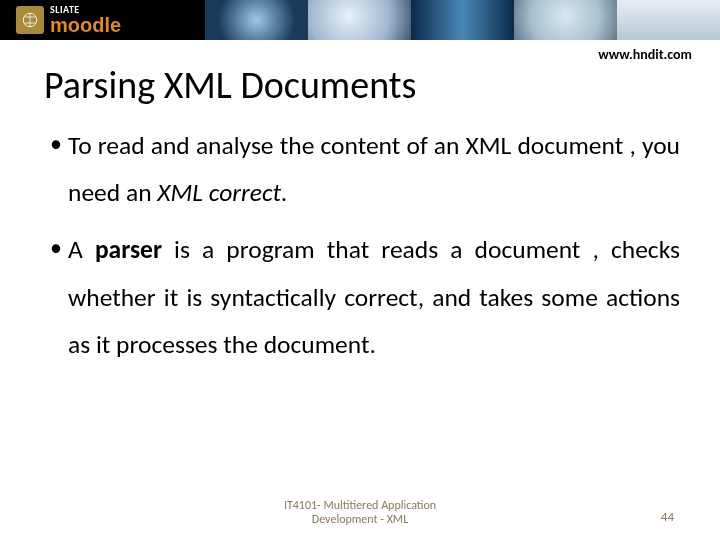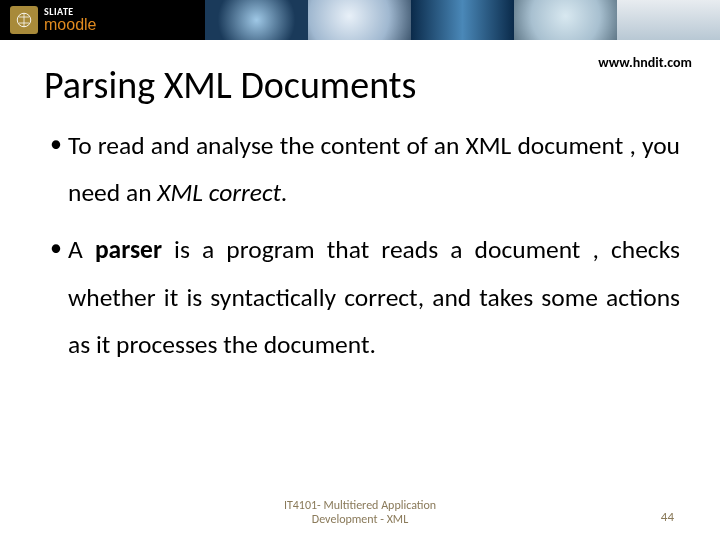--- a/index.html
+++ b/index.html
@@ -1,32 +1,32 @@
 <!DOCTYPE html>
 <html><head>
 <meta charset="utf-8">
 <style>
   * { margin: 0; padding: 0; box-sizing: border-box; }
   html, body { width: 720px; height: 540px; font-family: Calibri, Arial, sans-serif; background: #fff; overflow: hidden; }
   .slide { width: 720px; height: 540px; position: relative; }
   .banner { width: 720px; height: 40px; background: #000; display: flex; align-items: center; }
-  .banner-left { width: 205px; height: 40px; background: #000; display: flex; align-items: center; padding-left: 10px; }
+  .banner-left { width: 205px; height: 40px; background: #000; display: flex; align-items: center; padding-left: 16px; }
   .logo-badge { width: 28px; height: 28px; background: #a88a3a; border-radius: 3px; margin-right: 6px; display: flex; align-items: center; justify-content: center; }
   .logo-badge svg { width: 18px; height: 18px; }
   .logo-text { display: flex; flex-direction: column; line-height: 1; }
   .logo-line1 { color: #fff; font-size: 10px; font-weight: bold; letter-spacing: 0.5px; }
-  .logo-line2 { color: #e08a1f; font-size: 16px; font-weight: normal; font-family: 'Comic Sans MS', cursive, sans-serif; }
+  .logo-line2 { color: #e08a1f; font-size: 20px; font-weight: bold; font-family: 'Comic Sans MS', cursive, sans-serif; }
   .banner-strip { flex: 1; height: 40px; display: flex; }
   .strip-img { flex: 1; height: 40px; position: relative; overflow: hidden; }
   .s1 { background: radial-gradient(circle at 50% 50%, #9fc8e6 0%, #1a3a5a 70%); }
   .s2 { background: radial-gradient(circle at 40% 40%, #e8f0f8 0%, #a0b8d0 60%, #405870 100%); }
   .s3 { background: linear-gradient(90deg, #0a2a4a 0%, #4a88b8 50%, #0a2a4a 100%); }
   .s4 { background: radial-gradient(circle at 50% 40%, #d8e8f0 0%, #a8c0d0 60%, #607888 100%); }
   .s5 { background: linear-gradient(180deg, #e8ecf0 0%, #b8c8d4 100%); }
-  .url { position: absolute; top: 54px; right: 28px; font-size: 14px; font-weight: bold; color: #000; }
+  .url { position: absolute; top: 46px; right: 28px; font-size: 14px; font-weight: bold; color: #000; }
   .title { font-size: 38px; color: #000; text-align: left; margin: 22px 0 14px 44px; font-weight: 400; }
   .content { padding: 0 40px 0 50px; }
   .bullet { display: flex; margin-bottom: 8px; }
   .dot { width: 18px; font-size: 24px; line-height: 1.8; color: #000; flex-shrink: 0; }
   .btext { font-size: 25.5px; color: #000; line-height: 1.85; text-align: justify; flex: 1; }
   .italic { font-style: italic; }
   .bold { font-weight: bold; }
   .underline { text-decoration-color: #c00000; }
   .footer { position: absolute; bottom: 12px; width: 720px; height: 30px; margin-top: 48px; }
   .footer-center { position: absolute; left: 50%; transform: translateX(-50%); text-align: center; font-size: 12px; color: #8a7a5a; line-height: 1.2; }

